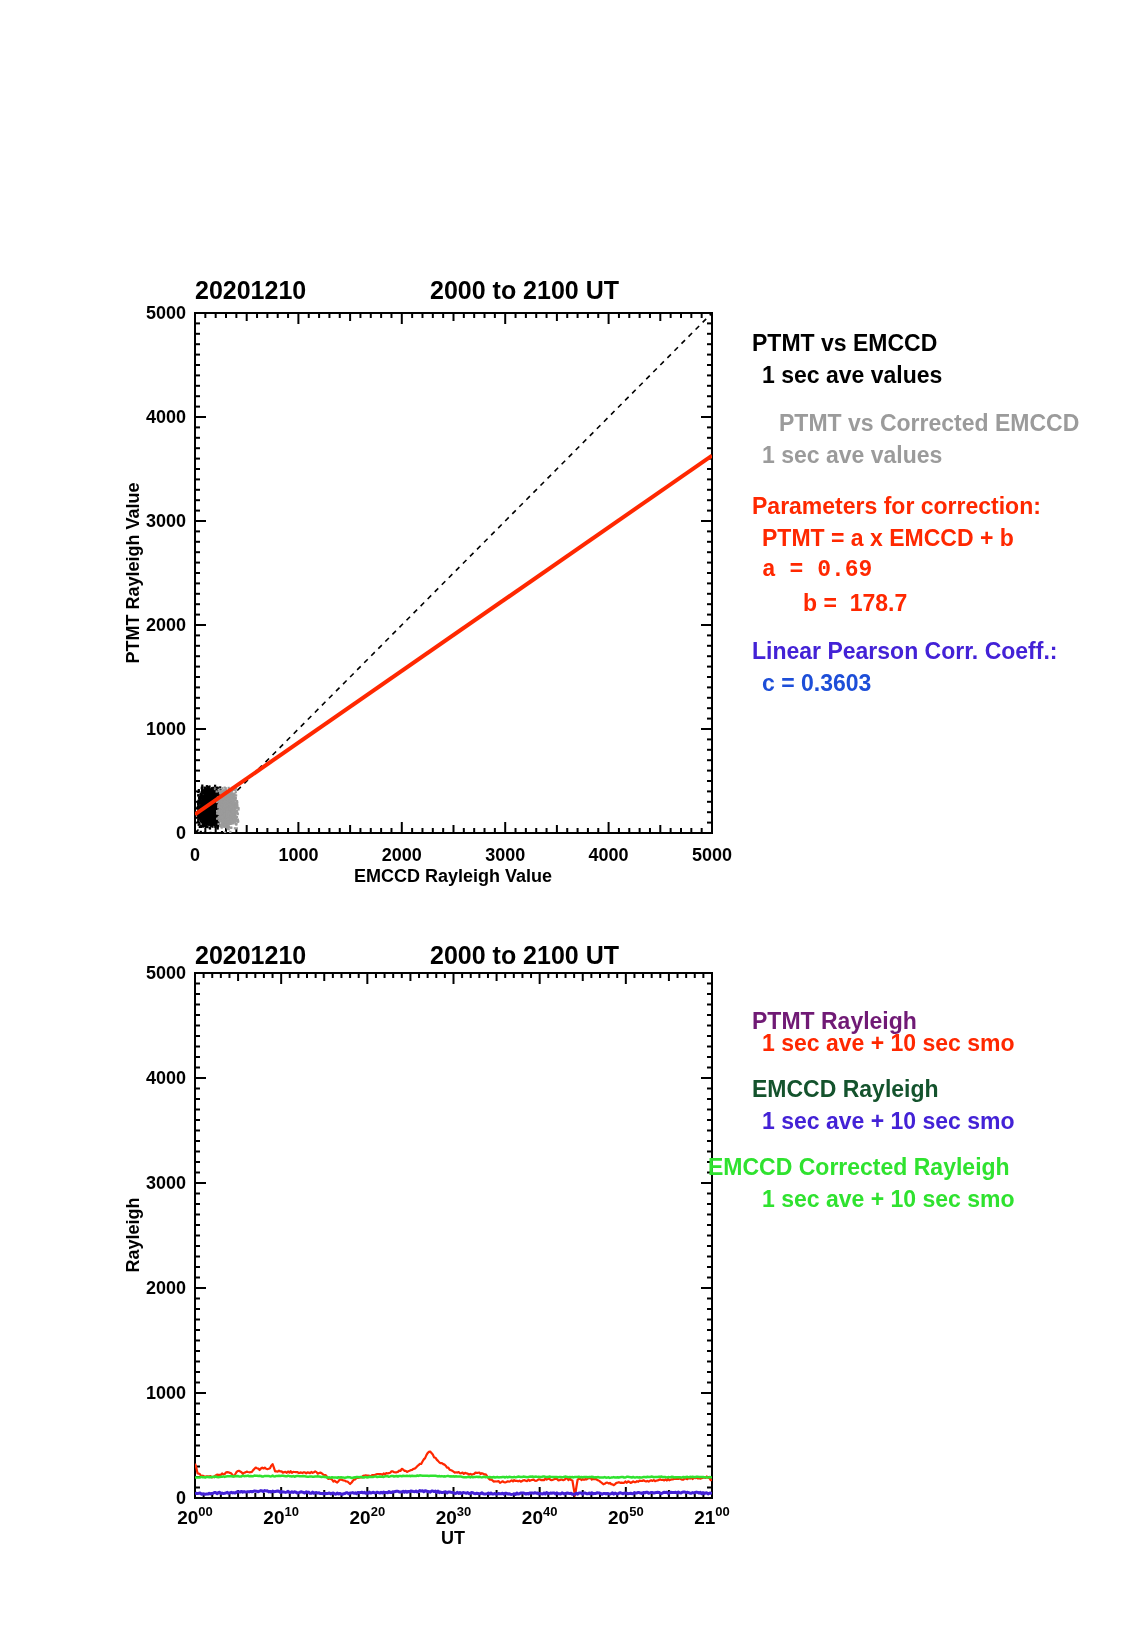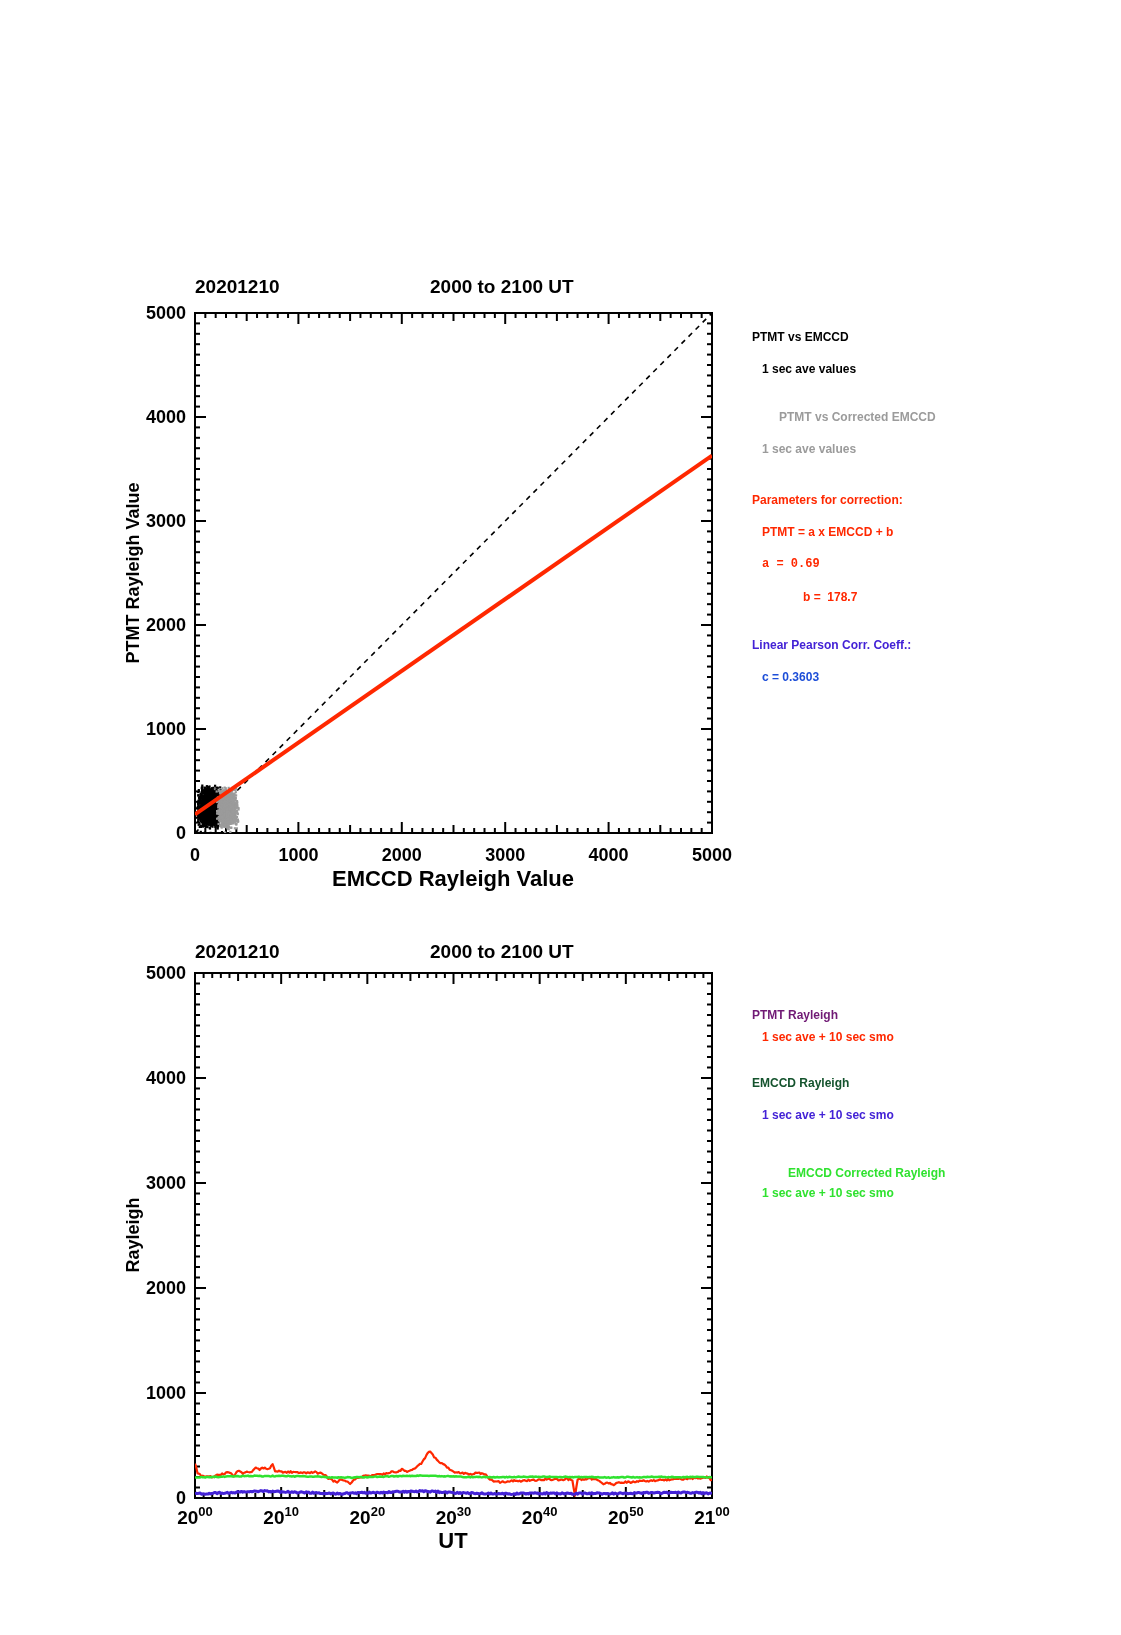--- a/index.html
+++ b/index.html
@@ -1,26 +1,26 @@
 <!DOCTYPE html>
 <html><head>
 <meta charset="utf-8">
 <style>
   html,body{margin:0;padding:0;background:#ffffff;}
   .page{position:relative;width:1121px;height:1635px;background:#ffffff;overflow:hidden;
         font-family:"Liberation Sans",sans-serif;font-weight:bold;color:#000;}
   #plot-svg{position:absolute;left:0;top:0;}
   .abs{position:absolute;white-space:pre;}
-  .title{font-size:19px;}
+  .title{font-size:25px;}
   .tr{text-align:left;width:260px;}
-  .axlabel{font-size:22px;}
+  .axlabel{font-size:18px;}
   .xlab{width:300px;text-align:center;}
   .vlabel{position:absolute;transform:translate(-50%,-50%) rotate(-90deg);
           font-size:18px;white-space:pre;}
-  .lg{position:absolute;font-size:12px;white-space:pre;}
+  .lg{position:absolute;font-size:23px;white-space:pre;}
 </style>
 </head>
 <body>
 
 <div class="page">
 
   <svg id="plot-svg" width="1121" height="1635">
       <defs>
         <clipPath id="clip0">
           <rect x="195" y="313" width="517" height="520"></rect>
@@ -2882,16 +2882,16 @@
 
   <div class="abs title" style="left:195px;top:941px">20201210</div>
   <div class="abs title tr" style="left:430px;top:941px">2000 to 2100 UT</div>
   <div class="abs axlabel xlab" style="left:303px;top:1528px">UT</div>
   <div class="vlabel" style="left:133px;top:1235px">Rayleigh</div>
 
   <div class="lg" style="left: 752px; top: 1008px; color: #701a75;">PTMT Rayleigh</div>
   <div class="lg" style="left: 762px; top: 1030px; color: rgb(255, 40, 0);">1 sec ave + 10 sec smo</div>
   <div class="lg" style="left: 752px; top: 1076px; color: #14532d;">EMCCD Rayleigh</div>
   <div class="lg" style="left: 762px; top: 1108px; color: rgb(67, 34, 214);">1 sec ave + 10 sec smo</div>
-  <div class="lg" style="left: 788px; top: 1154px; color: rgb(47, 226, 47); margin-top: 12px;">EMCCD Corrected Rayleigh</div>
+  <div class="lg" style="left: 708px; top: 1154px; color: rgb(47, 226, 47);">EMCCD Corrected Rayleigh</div>
   <div class="lg" style="left: 762px; top: 1186px; color: rgb(47, 226, 47);">1 sec ave + 10 sec smo</div>
 
 </div>
 
 </body></html>

